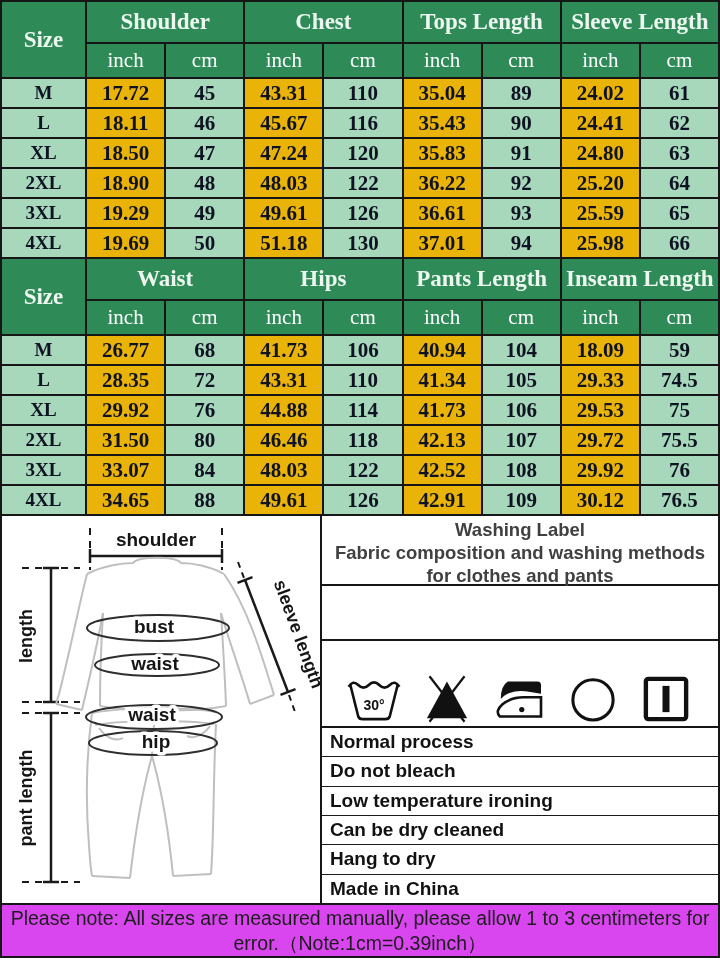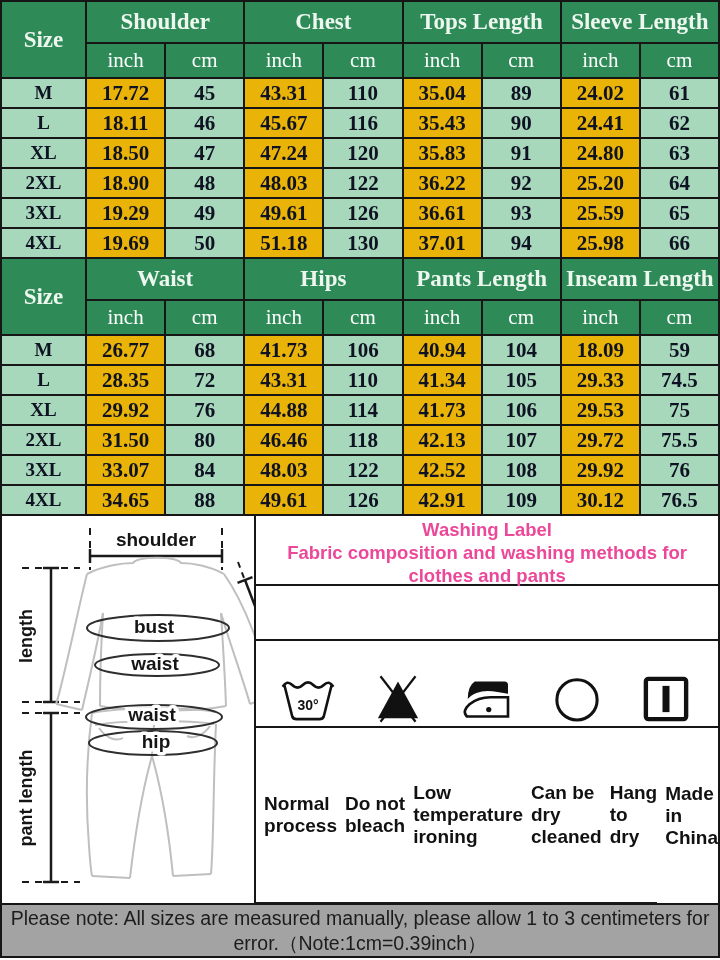--- a/index.html
+++ b/index.html
@@ -33,40 +33,40 @@
   
   .bottom{
     display:flex;width:720px;height:387px;box-sizing:border-box;
     border-left:2px solid #161616;border-right:2px solid #161616;background:#fff;
   }
   .diagram-panel{width:320px;box-sizing:border-box;border-right:2px solid #161616;overflow:hidden;}
   .washing-panel{flex:1;display:flex;flex-direction:column;box-sizing:border-box;}
   .wash-header{
     box-sizing:border-box;height:70px;border-bottom:2px solid #161616;
     text-align:center;font-weight:600;font-size:18.5px;line-height:23px;padding-top:2px;
-    color:#ec4899;
+    color:#404040;
   }
   .wash-empty{box-sizing:border-box;height:55px;border-bottom:2px solid #161616;}
   .wash-icons{
     box-sizing:border-box;height:87px;border-bottom:2px solid #161616;
     display:flex;align-items:flex-end;justify-content:space-between;padding:0 24px;
   }
-  .care-rows{flex:1;display:flex;flex-direction:row;}
+  .care-rows{flex:1;display:flex;flex-direction:column;}
   .care-row{
     flex:1;display:flex;align-items:center;padding-left:8px;
     font-weight:600;font-size:19px;color:#111;
     border-bottom:1.5px solid #1b1b1b;box-sizing:border-box;
   }
   .care-row:last-child{border-bottom:none;}
   
   .footer{
     box-sizing:border-box;width:720px;height:55px;
     border:2px solid #161616;
     display:flex;flex-direction:column;justify-content:center;align-items:center;
-    font-size:19.5px;line-height:25px;color:#1c1c1c;text-align:center;background:#a3a3a3;
+    font-size:19.5px;line-height:25px;color:#1c1c1c;text-align:center;background:#d946ef;
   }
   
   .diag-label{
     font-family:"Liberation Sans",sans-serif;font-weight:bold;font-size:19px;fill:#151515;
     paint-order:stroke;stroke:#ffffff;stroke-width:7px;stroke-linejoin:round;
     text-anchor:middle;
   }
   .diag-label.rot{font-size:18px;}
   .wash-temp-text{
     font-family:"Liberation Sans",sans-serif;font-weight:600;font-size:16px;fill:#111;

